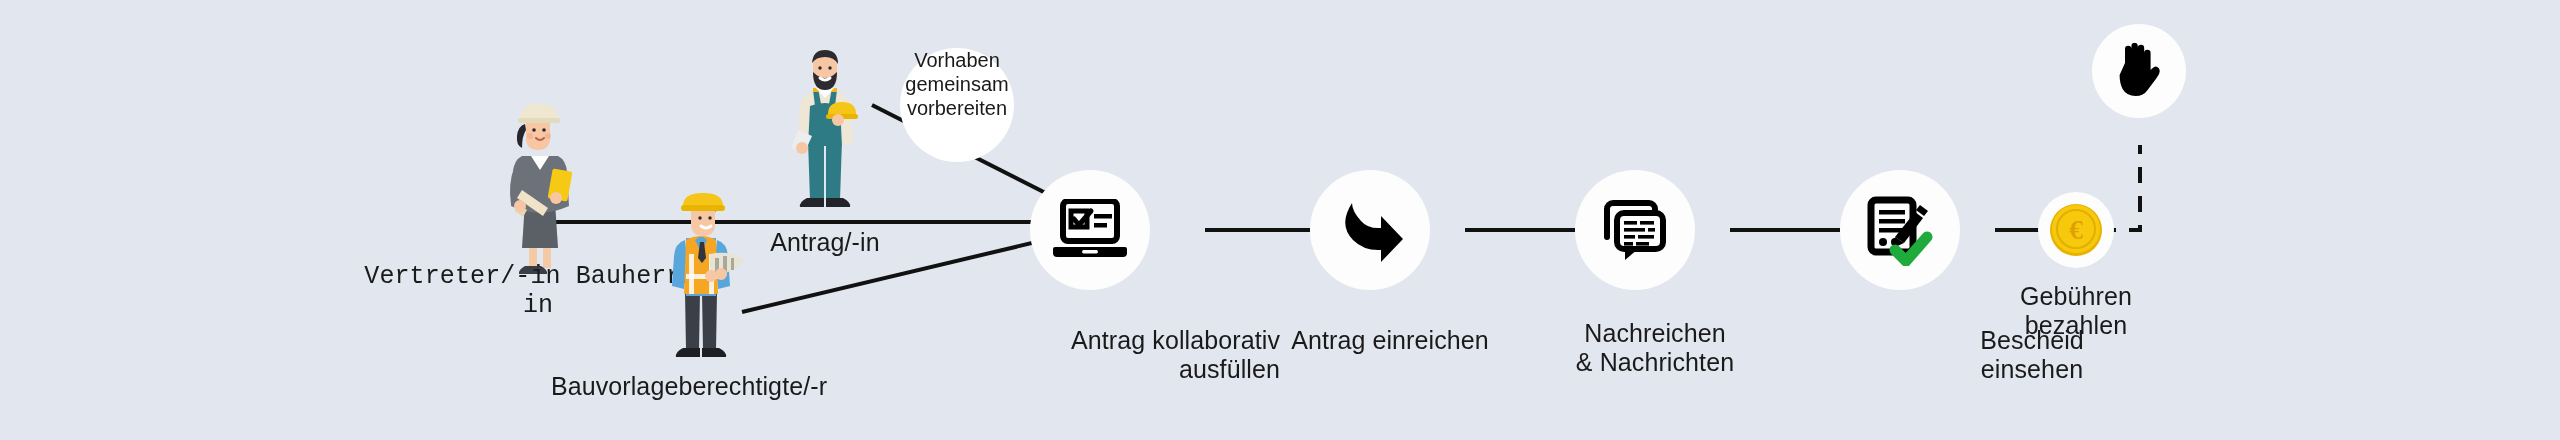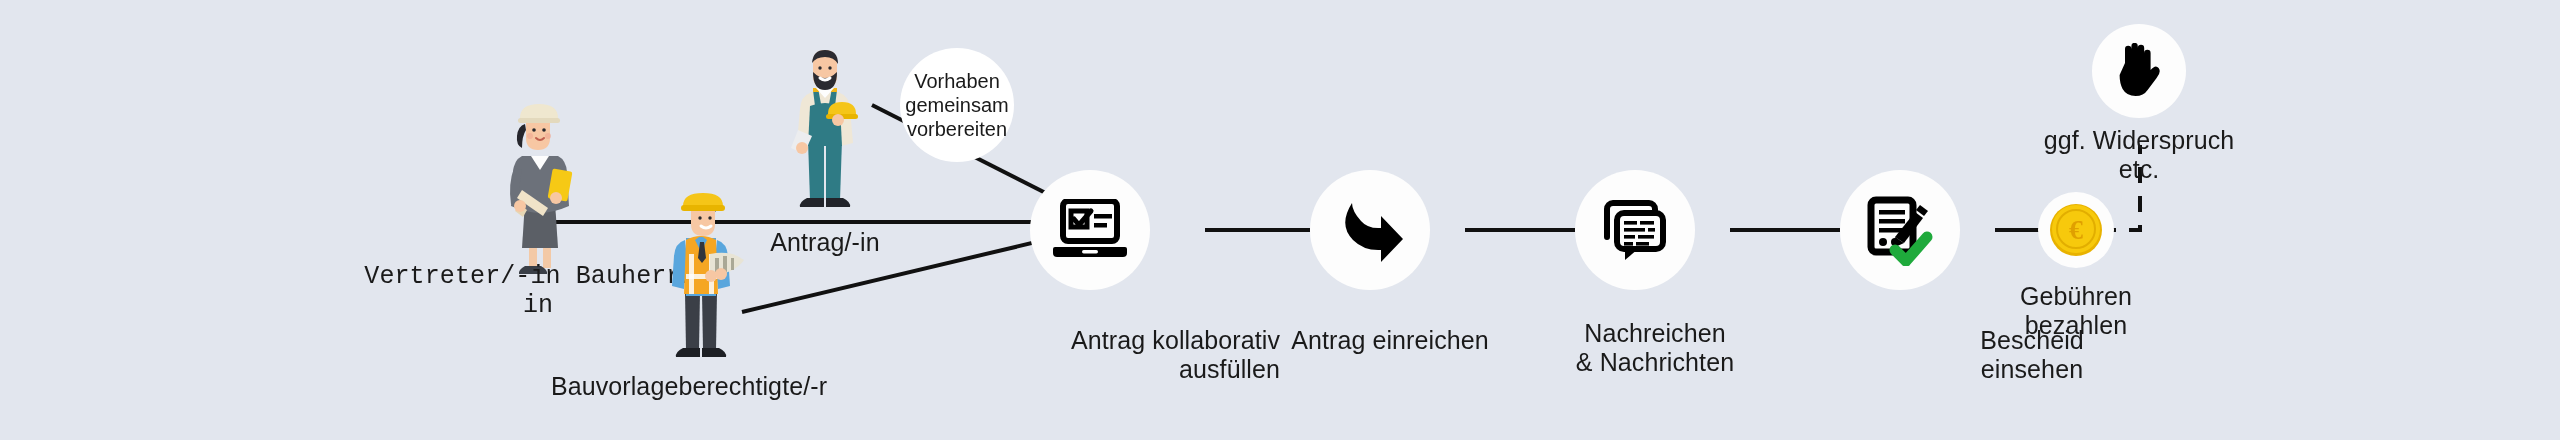--- a/index.html
+++ b/index.html
@@ -25,21 +25,21 @@
     background:#fdfdfd;
     display:flex;align-items:center;justify-content:center;
   }
   .node.big{width:120px;height:120px;}
   .node svg{display:block;}
   .bubble{
     position:absolute;
     width:114px;height:114px;
     border-radius:50%;
     background:#ffffff;
-    display:flex;align-items:center;justify-content:center;
+    display:flex;align-items:flex-start;justify-content:center;
     text-align:center;
     color:#1a1a1a;
     font-size:20px;line-height:24px;
     white-space:pre-line;
   }
   .fig{position:absolute;}
   svg.wires{position:absolute;left:0;top:0;width:2560px;height:440px;overflow:visible;}
 </style>
 </head>
 <body style="background: rgb(226, 230, 238);">
@@ -276,16 +276,14 @@
       <svg width="50" height="56" viewBox="0 0 50 56">
         <path d="M11 20 l0 -14 a3.2 3.2 0 0 1 6.4 0 l0 12
                  l0 -15 a3.2 3.2 0 0 1 6.4 0 l0 15
                  l0 -13 a3.2 3.2 0 0 1 6.4 0 l0 13
                  l0 -8 a3.2 3.2 0 0 1 6.4 0 l0 17
                  q5 -6 8 -2 q3 4 -2 10 l-9 12
                  q-4 6 -12 6 q-9 0 -13 -7 q-3 -6 -3 -14 z" fill="#000"></path>
       </svg>
     </span>
   </div>
-  <div class="lbl" style="left:2019px;top:126px;width:240px;">ggf. Widerspruch
-etc.</div>
 
 </div>
 
 </body></html>

